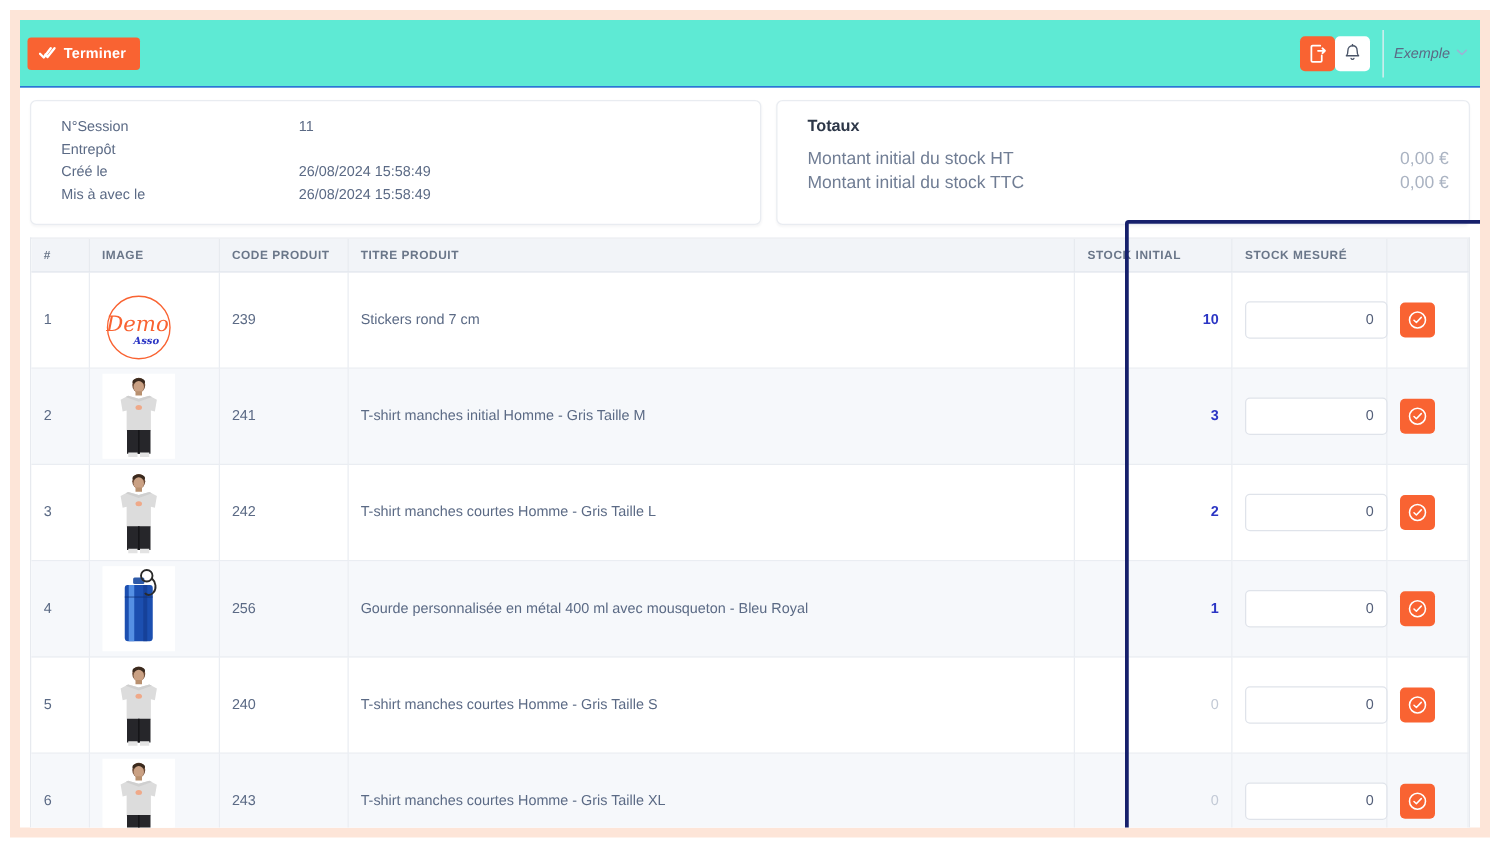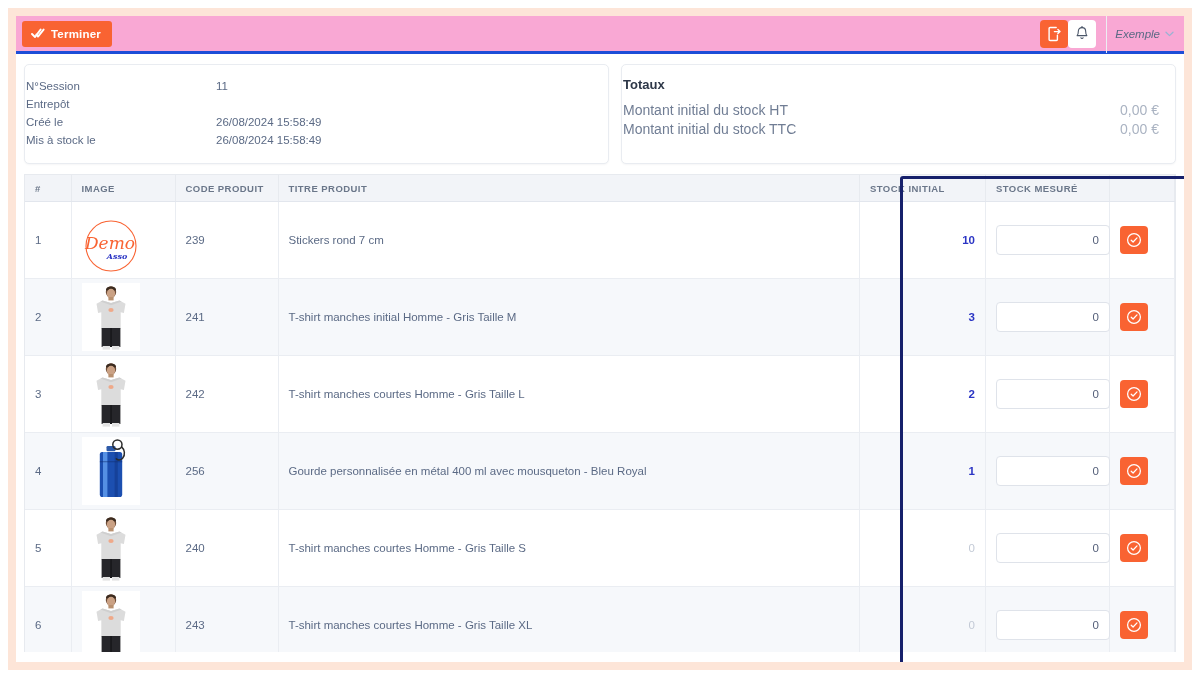--- a/index.html
+++ b/index.html
@@ -20,23 +20,23 @@
   .page-inner {
     position: relative;
     width: 1168px; height: 646px;
     background: #ffffff;
     overflow: hidden;
   }
 
   
   .topbar {
     position: relative;
-    height: 38px;
-    background: #f9a8d4;
-    border-bottom: 3px solid #1d4ed8;
+    height: 54px;
+    background: #5eead4;
+    border-bottom: 1px solid #1d4ed8;
     display: flex; align-items: center;
   }
   .btn-terminer {
     margin-left: 6px;
     height: 26px;
     padding: 0 11px 0 9px;
     background: #f96332;
     color: #fff;
     border: none; border-radius: 3px;
     font-size: 11.5px; font-weight: bold;
@@ -72,21 +72,21 @@
   .cards {
     display: flex; gap: 12px;
     padding: 10px 8px 10px 8px;
     background: #ffffff;
   }
   .card {
     background: #fff;
     border: 1px solid #e9ecf1;
     border-radius: 5px;
     box-shadow: 0 1px 2px rgba(20,30,60,.04);
-    padding: 12px 16px 14px 1px;
+    padding: 12px 16px 14px 24px;
   }
   .card.info { width: 585px; }
   .card.totaux { flex: 1; }
 
   .kv { display: flex; font-size: 11.5px; line-height: 18px; }
   .kv .k { width: 190px; color: #5b6a85; }
   .kv .v { color: #5b6a85; }
 
   .card-title {
     font-size: 13px; font-weight: bold; color: #2d3748;
@@ -233,21 +233,21 @@
       </div>
       <div class="kv">
         <div class="k">Entrepôt</div>
         <div class="v"></div>
       </div>
       <div class="kv">
         <div class="k">Créé le</div>
         <div class="v">26/08/2024 15:58:49</div>
       </div>
       <div class="kv">
-        <div class="k">Mis à stock le</div>
+        <div class="k">Mis à avec le</div>
         <div class="v">26/08/2024 15:58:49</div>
       </div>
     </div>
 
     <div class="card totaux">
       <div class="card-title">Totaux</div>
       <div class="trow">
         <span>Montant initial du stock HT</span>
         <span class="amt">0,00 €</span>
       </div>

